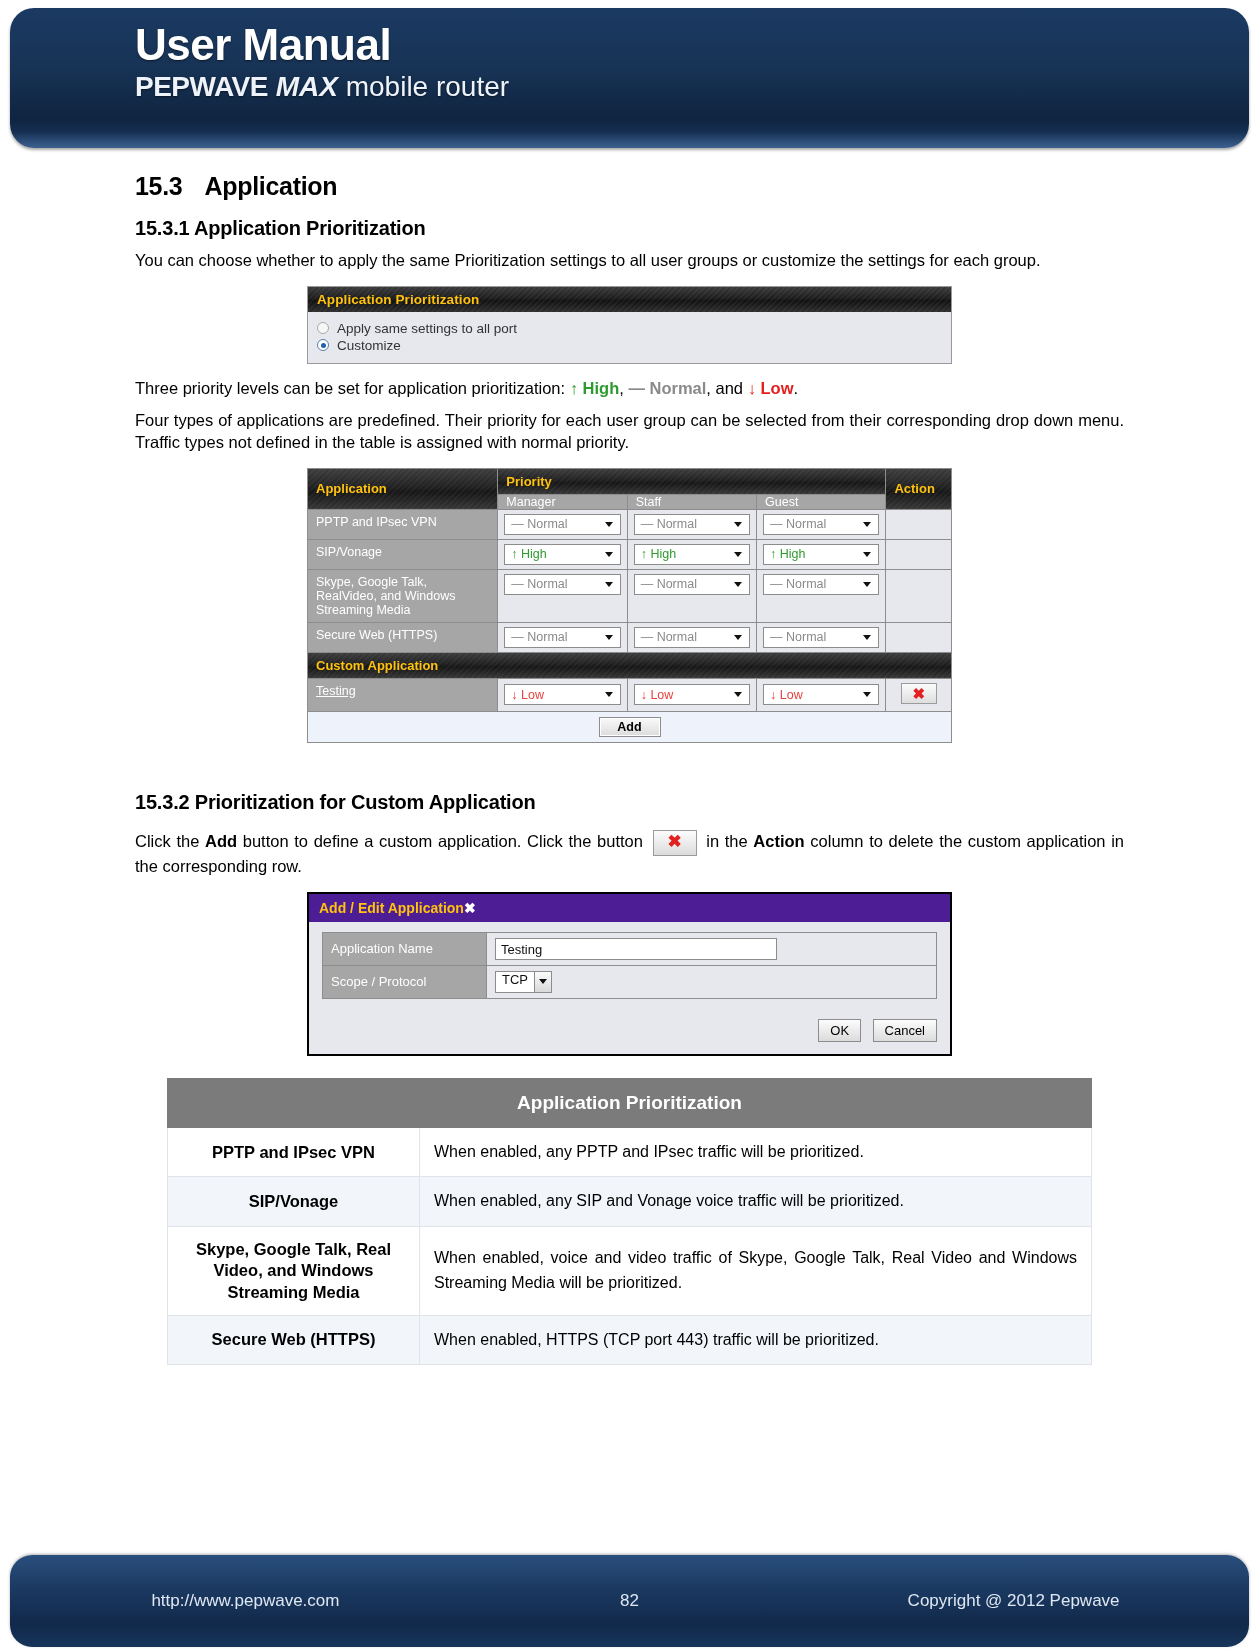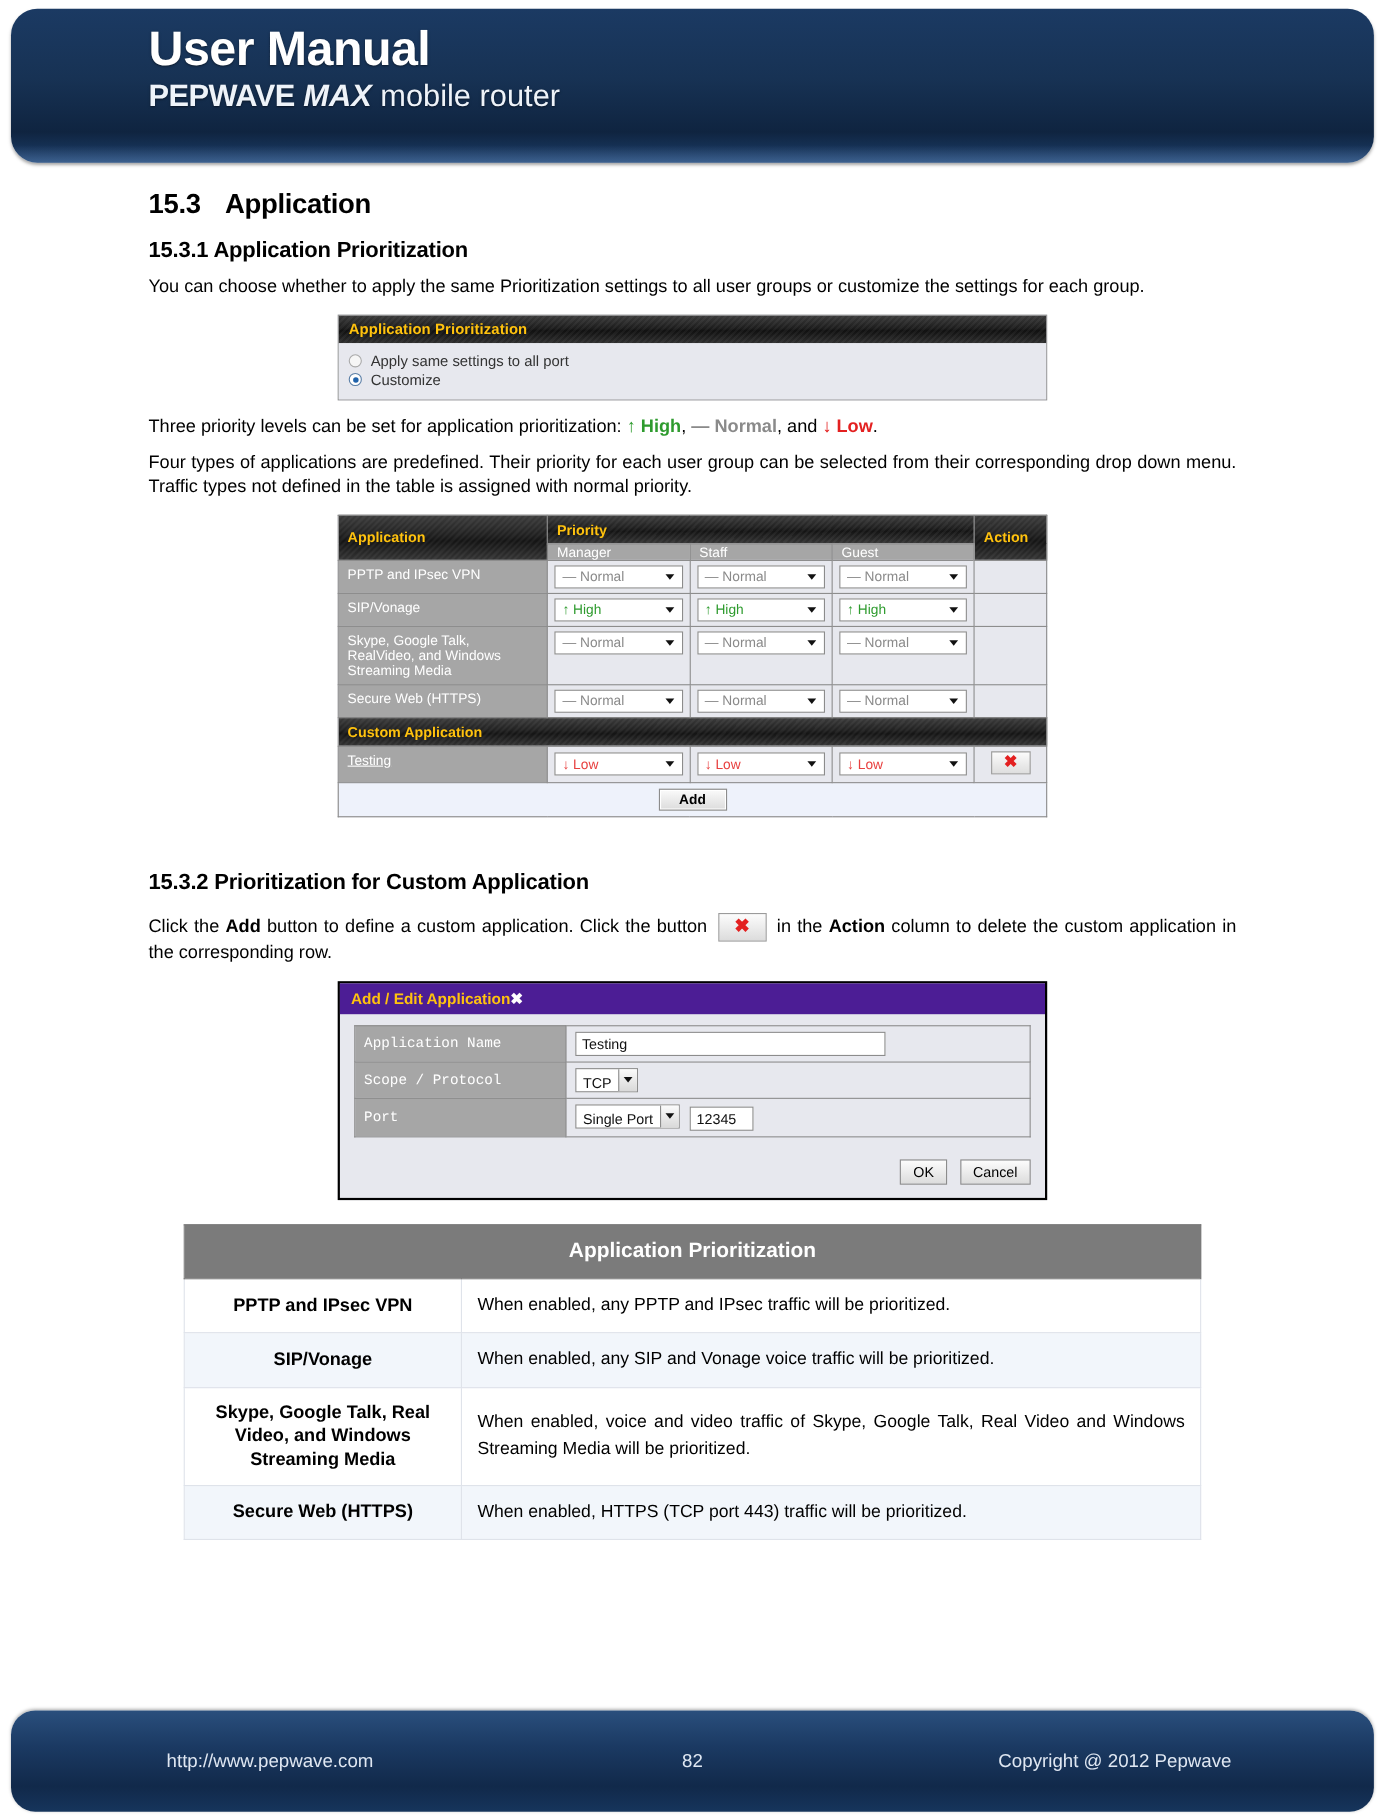--- a/index.html
+++ b/index.html
@@ -186,30 +186,30 @@
     border:2px solid #000; background:#e7e8ee;
   }
   .dlg-bar{
     background:#4c1d95; color:#ffc20e; font-weight:bold; font-size:14px;
     padding:6px 10px; display:flex; align-items:center;
   }
   .dlg-close{ color:#fff; font-size:14px; font-weight:bold; }
   .dlg-body{ padding:10px 13px 6px 13px; }
   .dtable{ width:100%; border-collapse:collapse; font-size:13px; border:1px solid #8d8d8d;}
   .dtable td{ border:1px solid #8d8d8d; padding:5px 8px; }
-  .dtable td.lbl{ background:#a6a6a6; color:#fff; width:192px;font-family:Liberation Mono, monospace; }
+  .dtable td.lbl{ background:#a6a6a6; color:#fff; width:164px; }
   .dtable td.val{ background:#e7e8ee; }
   .tinput{
     display:inline-block; background:#fff; border:1px solid #8c8c8c;
     height:22px; line-height:22px; padding:0 5px; font-size:13px; color:#111;
   }
   .tinput.wide{ width:282px; }
   .tinput.port{ width:58px; }
   .minisel{
-    display:inline-flex; align-items:flex-end; background:#fff; border:1px solid #8c8c8c;
+    display:inline-flex; align-items:flex-start; background:#fff; border:1px solid #8c8c8c;
     height:22px; padding:0 0 0 6px; font-size:13px; color:#111; margin-right:6px;
   }
   .minisel .sq{
     width:17px; height:20px; margin-left:6px;
     border-left:1px solid #8c8c8c;
     background:linear-gradient(180deg,#fbfbfb,#d9d9d9);
     display:flex; align-items:center; justify-content:center;
   }
   .minisel .caret{
     width:0;height:0;border-left:4px solid transparent;border-right:4px solid transparent;
@@ -471,32 +471,20 @@
           <td class="lbl">Scope / Protocol</td>
           <td class="val">
             <span class="minisel">
               <span>TCP</span>
               <span class="sq">
                     <span class="caret"></span>
                   </span>
             </span>
           </td>
         </tr>
-        <tr>
-          <td class="lbl">Port</td>
-          <td class="val">
-            <span class="minisel">
-              <span>Single Port</span>
-              <span class="sq">
-                    <span class="caret"></span>
-                  </span>
-            </span>
-            <span class="tinput port">12345</span>
-          </td>
-        </tr>
       </tbody>
         </table>
     </div>
     <div class="dlg-actions">
       <span class="btn">OK</span>
       <span class="btn">Cancel</span>
     </div>
   </div>
 
   <table class="desc">

